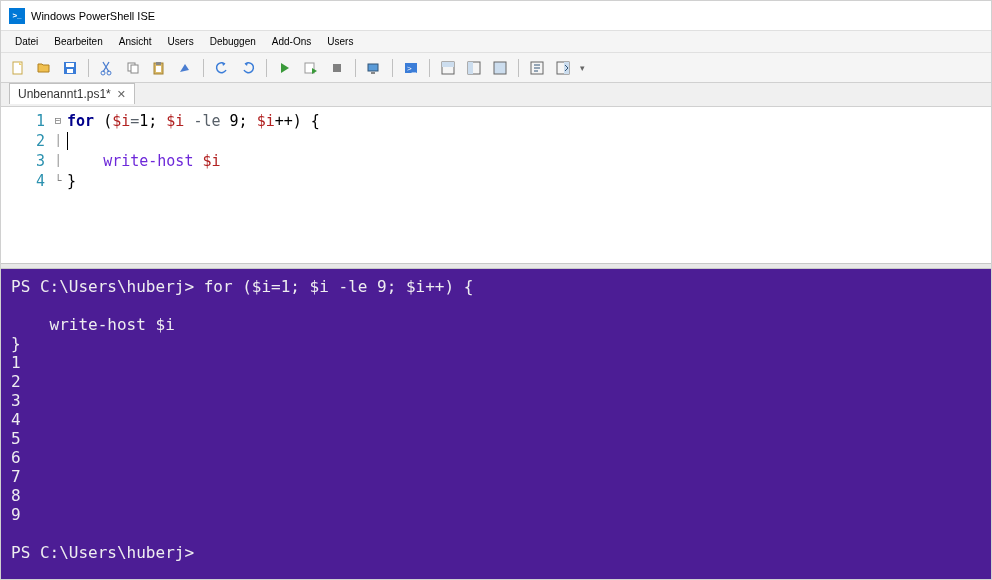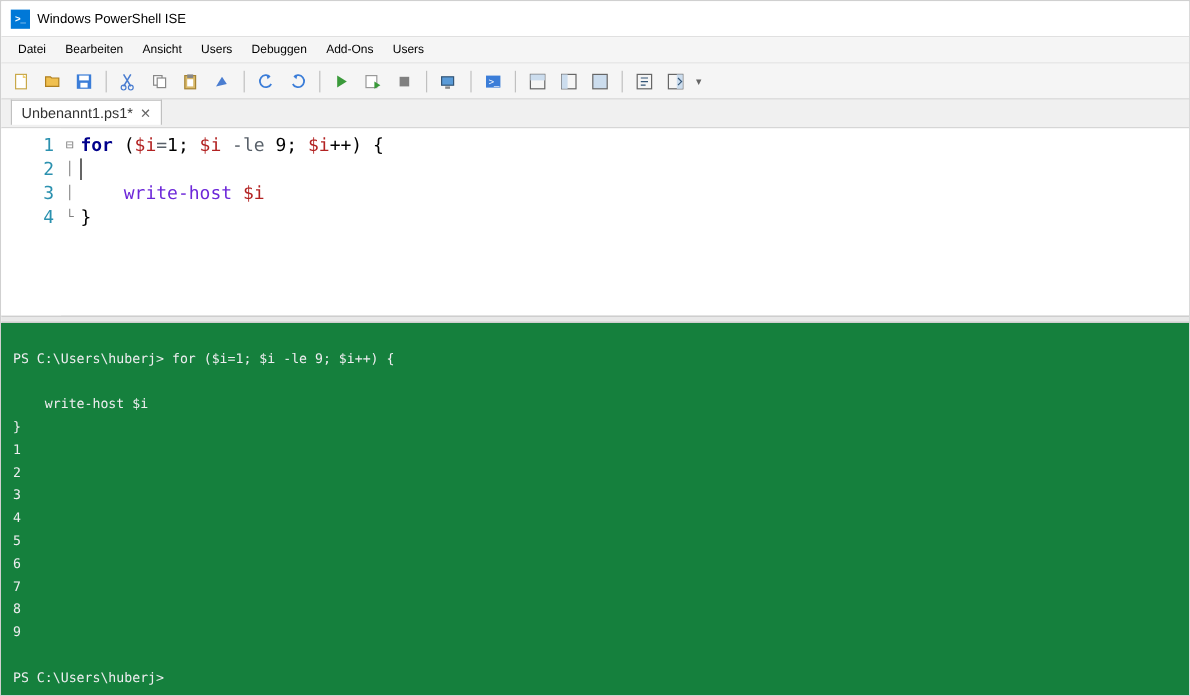--- a/index.html
+++ b/index.html
@@ -24,21 +24,21 @@
   .fold-col div { height: 20px; }
   .code { flex: 1; padding: 4px 0 14px 2px; line-height: 20px; white-space: pre; }
   .code .line { height: 20px; }
   .tok-kw { color: #00008b; font-weight: bold; }
   .tok-var { color: #b22222; }
   .tok-op { color: #586069; }
   .tok-cmd { color: #6d28d9; }
   .tok-plain { color: #000; }
   .cursor-caret { border-left: 1px solid #000; }
   .splitter { height: 6px; background: #e8e8e8; border-top: 1px solid #c8c8c8; border-bottom: 1px solid #c8c8c8; cursor: row-resize; }
-  .console { height: 310px; background: #15803d; color: #eeedf0; font-family: "Lucida Console", Consolas, monospace; font-size: 11px; padding: 20px 10px; line-height: 19px; white-space: pre; overflow: auto; }
+  .console { height: 310px; background: #4c1d95; color: #eeedf0; font-family: "Lucida Console", Consolas, monospace; font-size: 16px; padding: 8px 10px; line-height: 19px; white-space: pre; overflow: auto; }
 </style>
 </head>
 <body>
 
 <div class="titlebar">
   <span class="app-icon"></span>
   <span class="title-text">Windows PowerShell ISE</span>
 </div>
 
 <div class="menubar">

